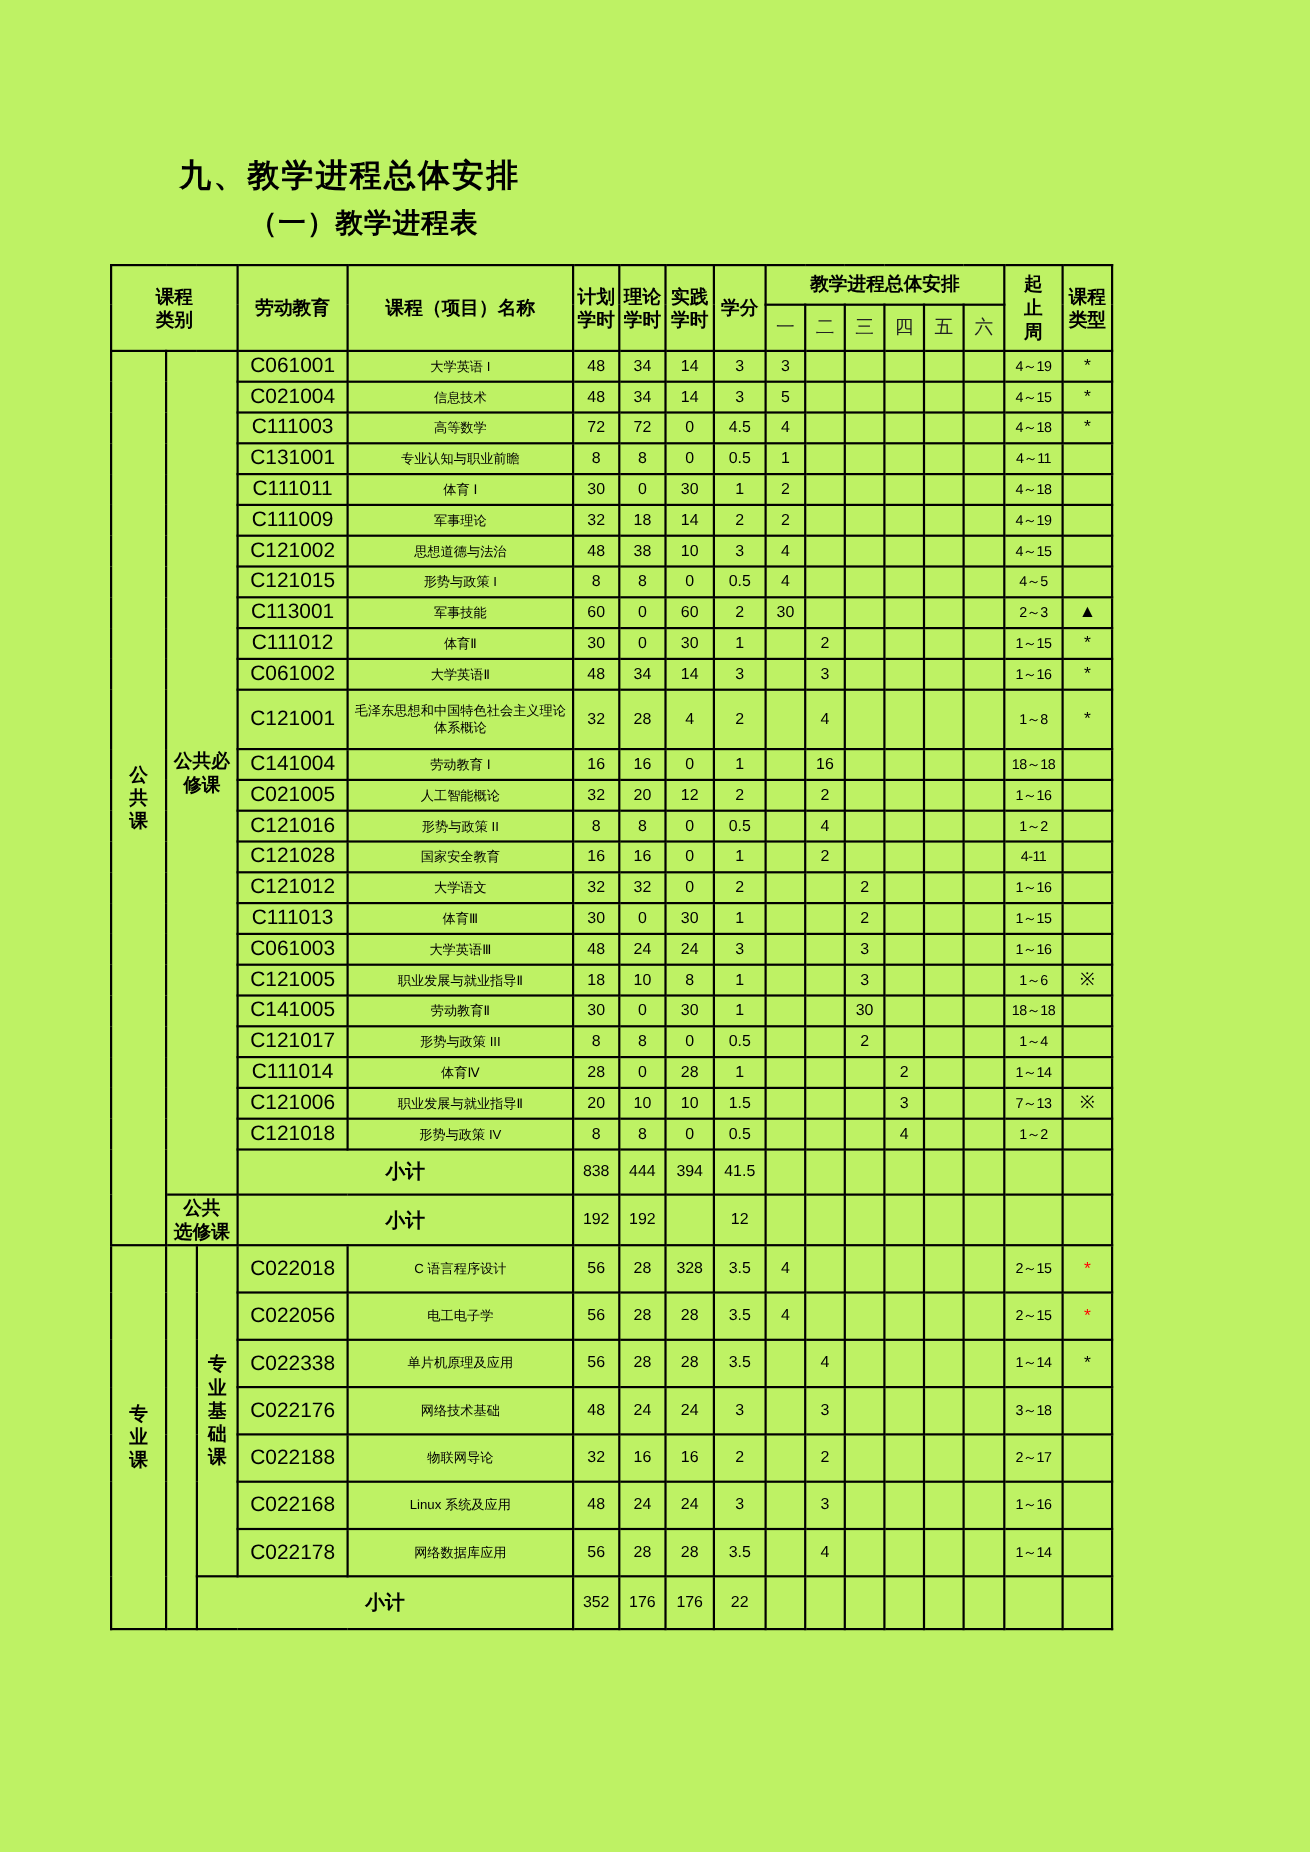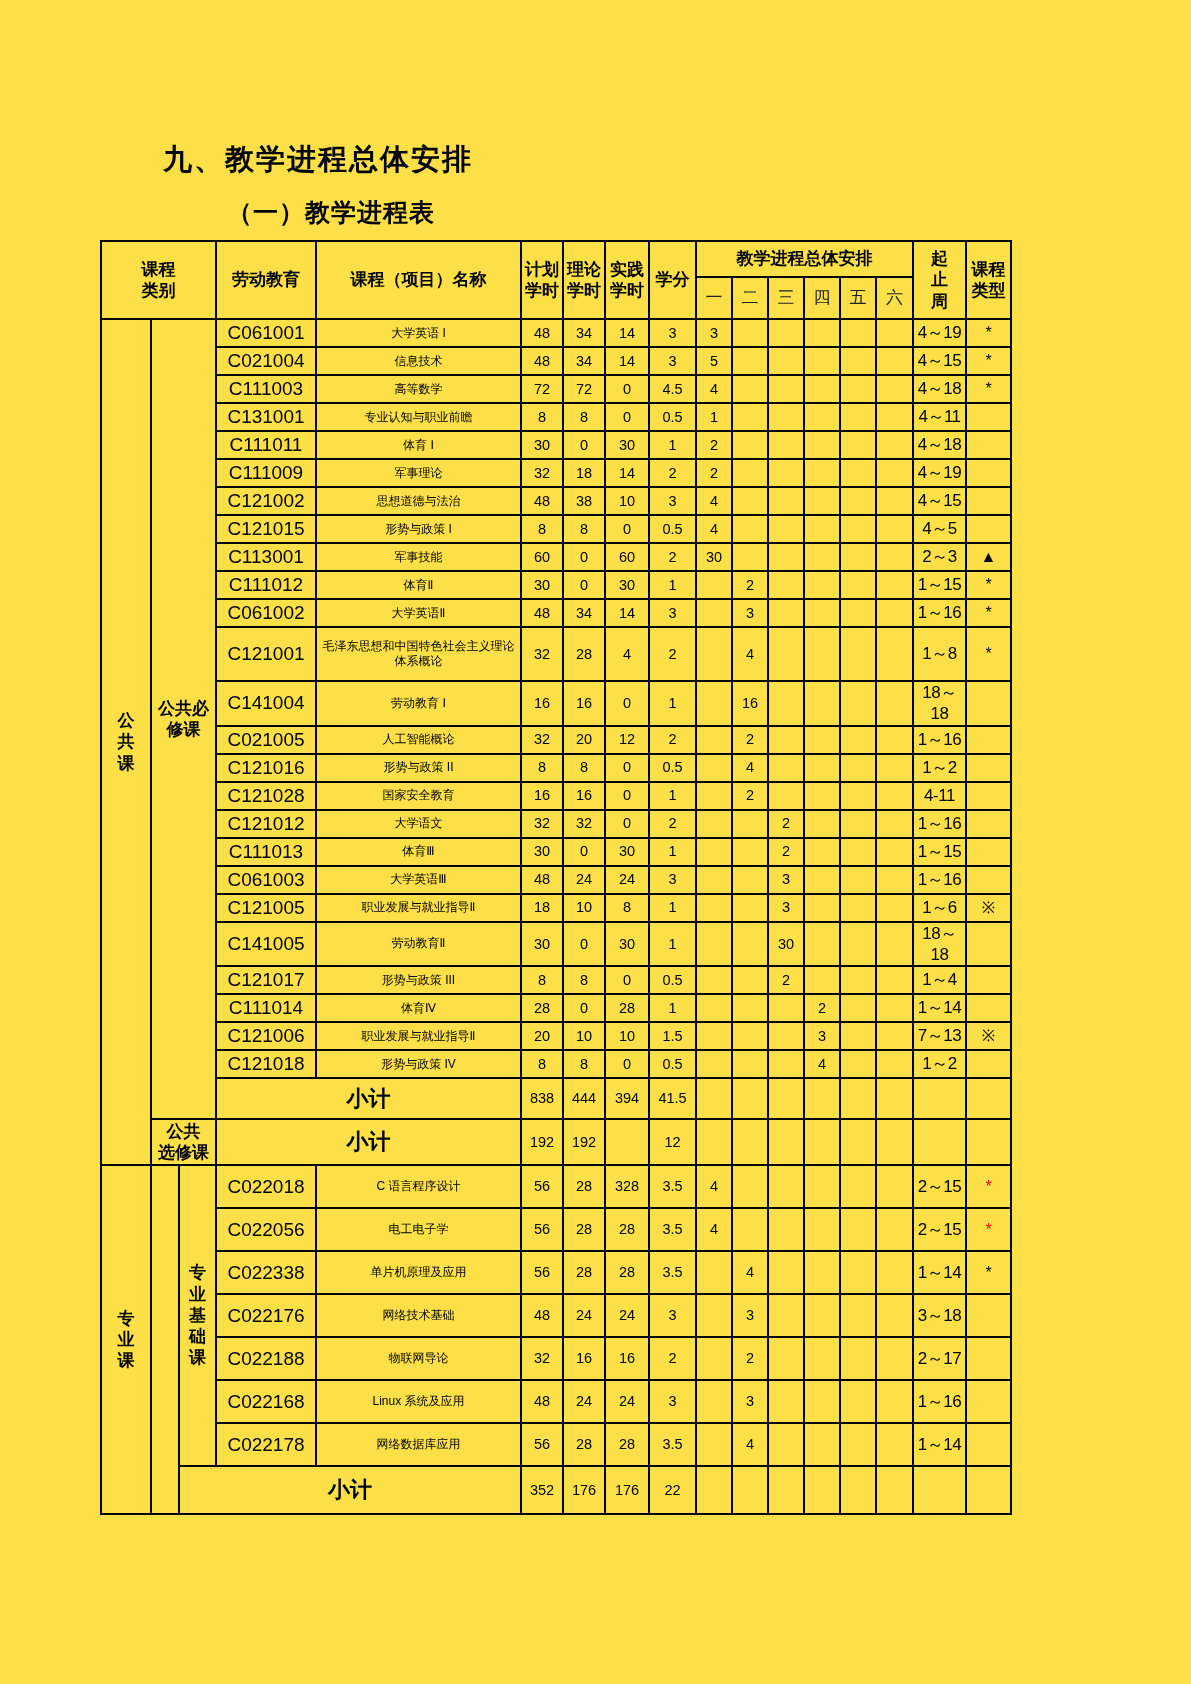--- a/index.html
+++ b/index.html
@@ -1,41 +1,41 @@
 <!DOCTYPE html>
 <html><head>
 <meta charset="utf-8">
 <style>
   html,body { margin:0; padding:0; background:#ffffff; }
   .page {
-    position:relative; width:1191px; height:1684px; background:#fde047;
+    position:relative; width:1191px; height:1684px; background:#bef264;
     font-family:"Liberation Sans", sans-serif; color:#000; overflow:hidden;
   }
   .title    { position:absolute; left:163px; top:140px; font-size:29px; font-weight:bold; letter-spacing:2px; }
-  .subtitle { position:absolute; left:227px; top:196px; font-size:25px; font-weight:bold; letter-spacing:1px; }
+  .subtitle { position:absolute; left:227px; top:186px; font-size:25px; font-weight:bold; letter-spacing:1px; }
   table.sched {
     position:absolute; left:100px; top:240px; width:910px;
     border-collapse:collapse; table-layout:fixed; border:1px solid #a16207;
   }
   .sched th, .sched td {
     border:2px solid #000; padding:0; text-align:center; vertical-align:middle;
     overflow:hidden; line-height:1.25;
   }
   .sched th { font-size:17px; font-weight:bold; }
   .pre { white-space:pre-line; }
   .head-1 th { height:34px; }
   .head-2 th { height:40px; font-weight:normal; font-size:17px; color:#222; }
   .v-label { white-space:pre-line; font-weight:bold; font-size:17px; line-height:1.35; }
   .code-cell { text-align:left; padding-left:9px; font-size:19px; }
   .name-cell { text-align:left; padding-left:7px; font-size:12px; line-height:1.2; }
   .num { font-size:14.5px; }
-  .week-cell { font-size:17px; letter-spacing:-0.5px; }
+  .week-cell { font-size:13px; letter-spacing:-0.5px; }
   .type-cell { font-size:16px; }
   .bold { font-weight:normal; }
-  .subtotal-label { font-weight:bold; font-size:22px; }
+  .subtotal-label { font-weight:bold; font-size:18px; }
   .row-public td { height:26px; }
   .row-tall td { height:52px; }
   .row-subtotal td { height:39px; }
   .row-elective td { height:44px; }
   .row-major td { height:41px; }
   .row-subtotal-major td { height:46px; }
   .page-number {
     position:absolute; left:0; top:1528px; width:100%; text-align:center;
     font-size:17px; font-family:"Liberation Serif", serif;
   }

